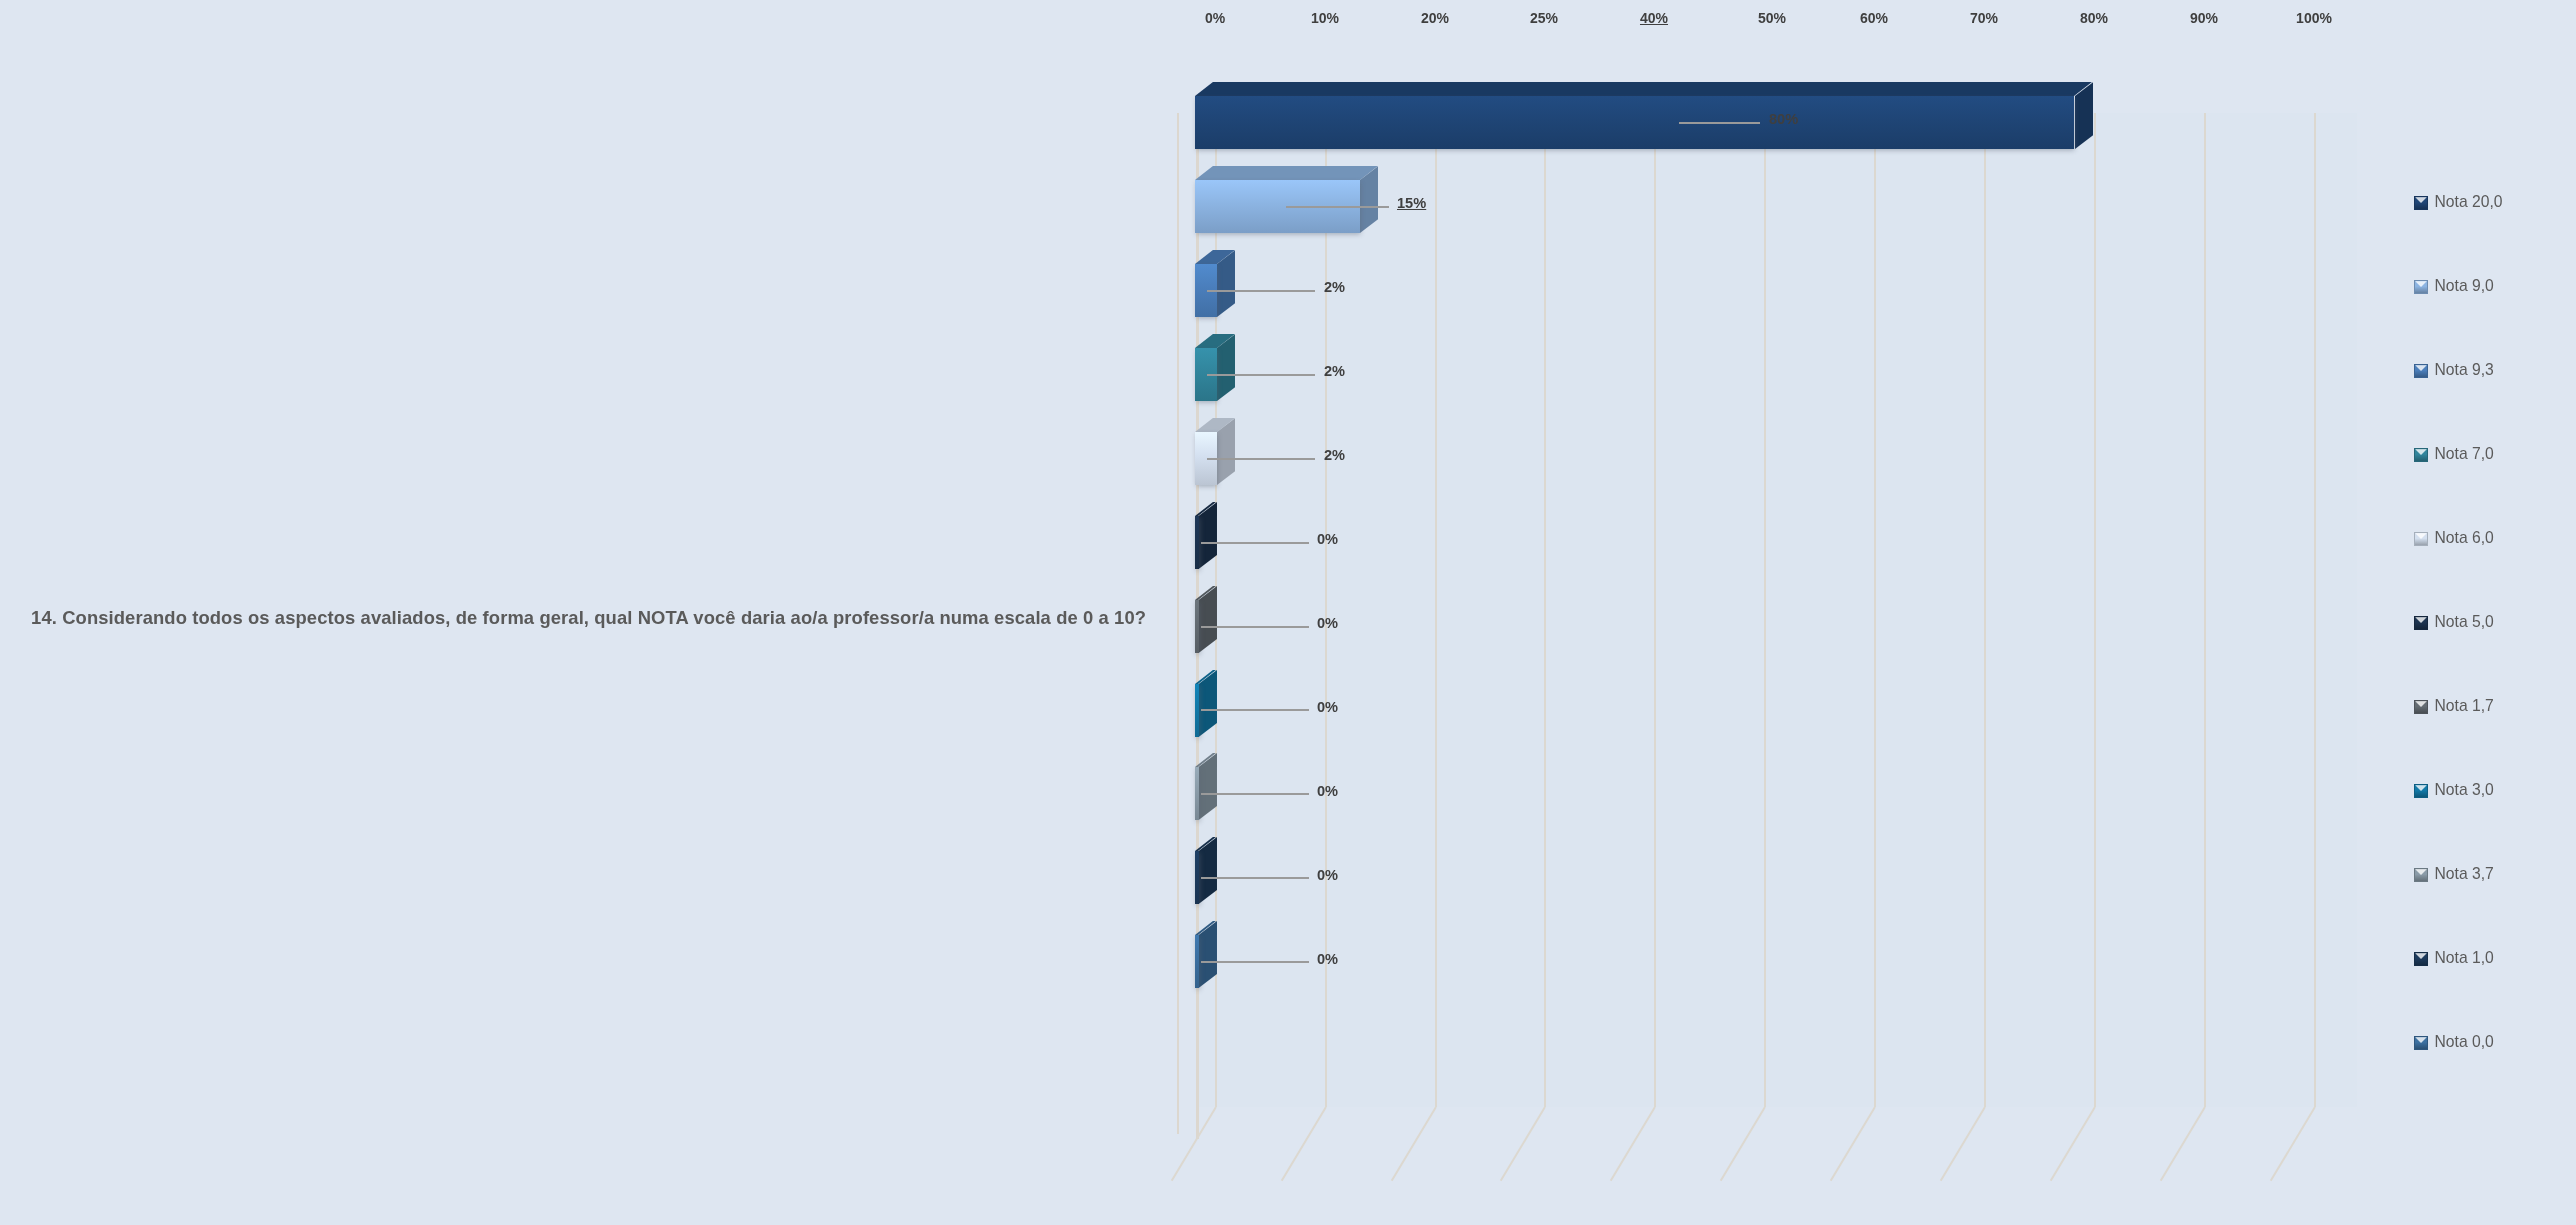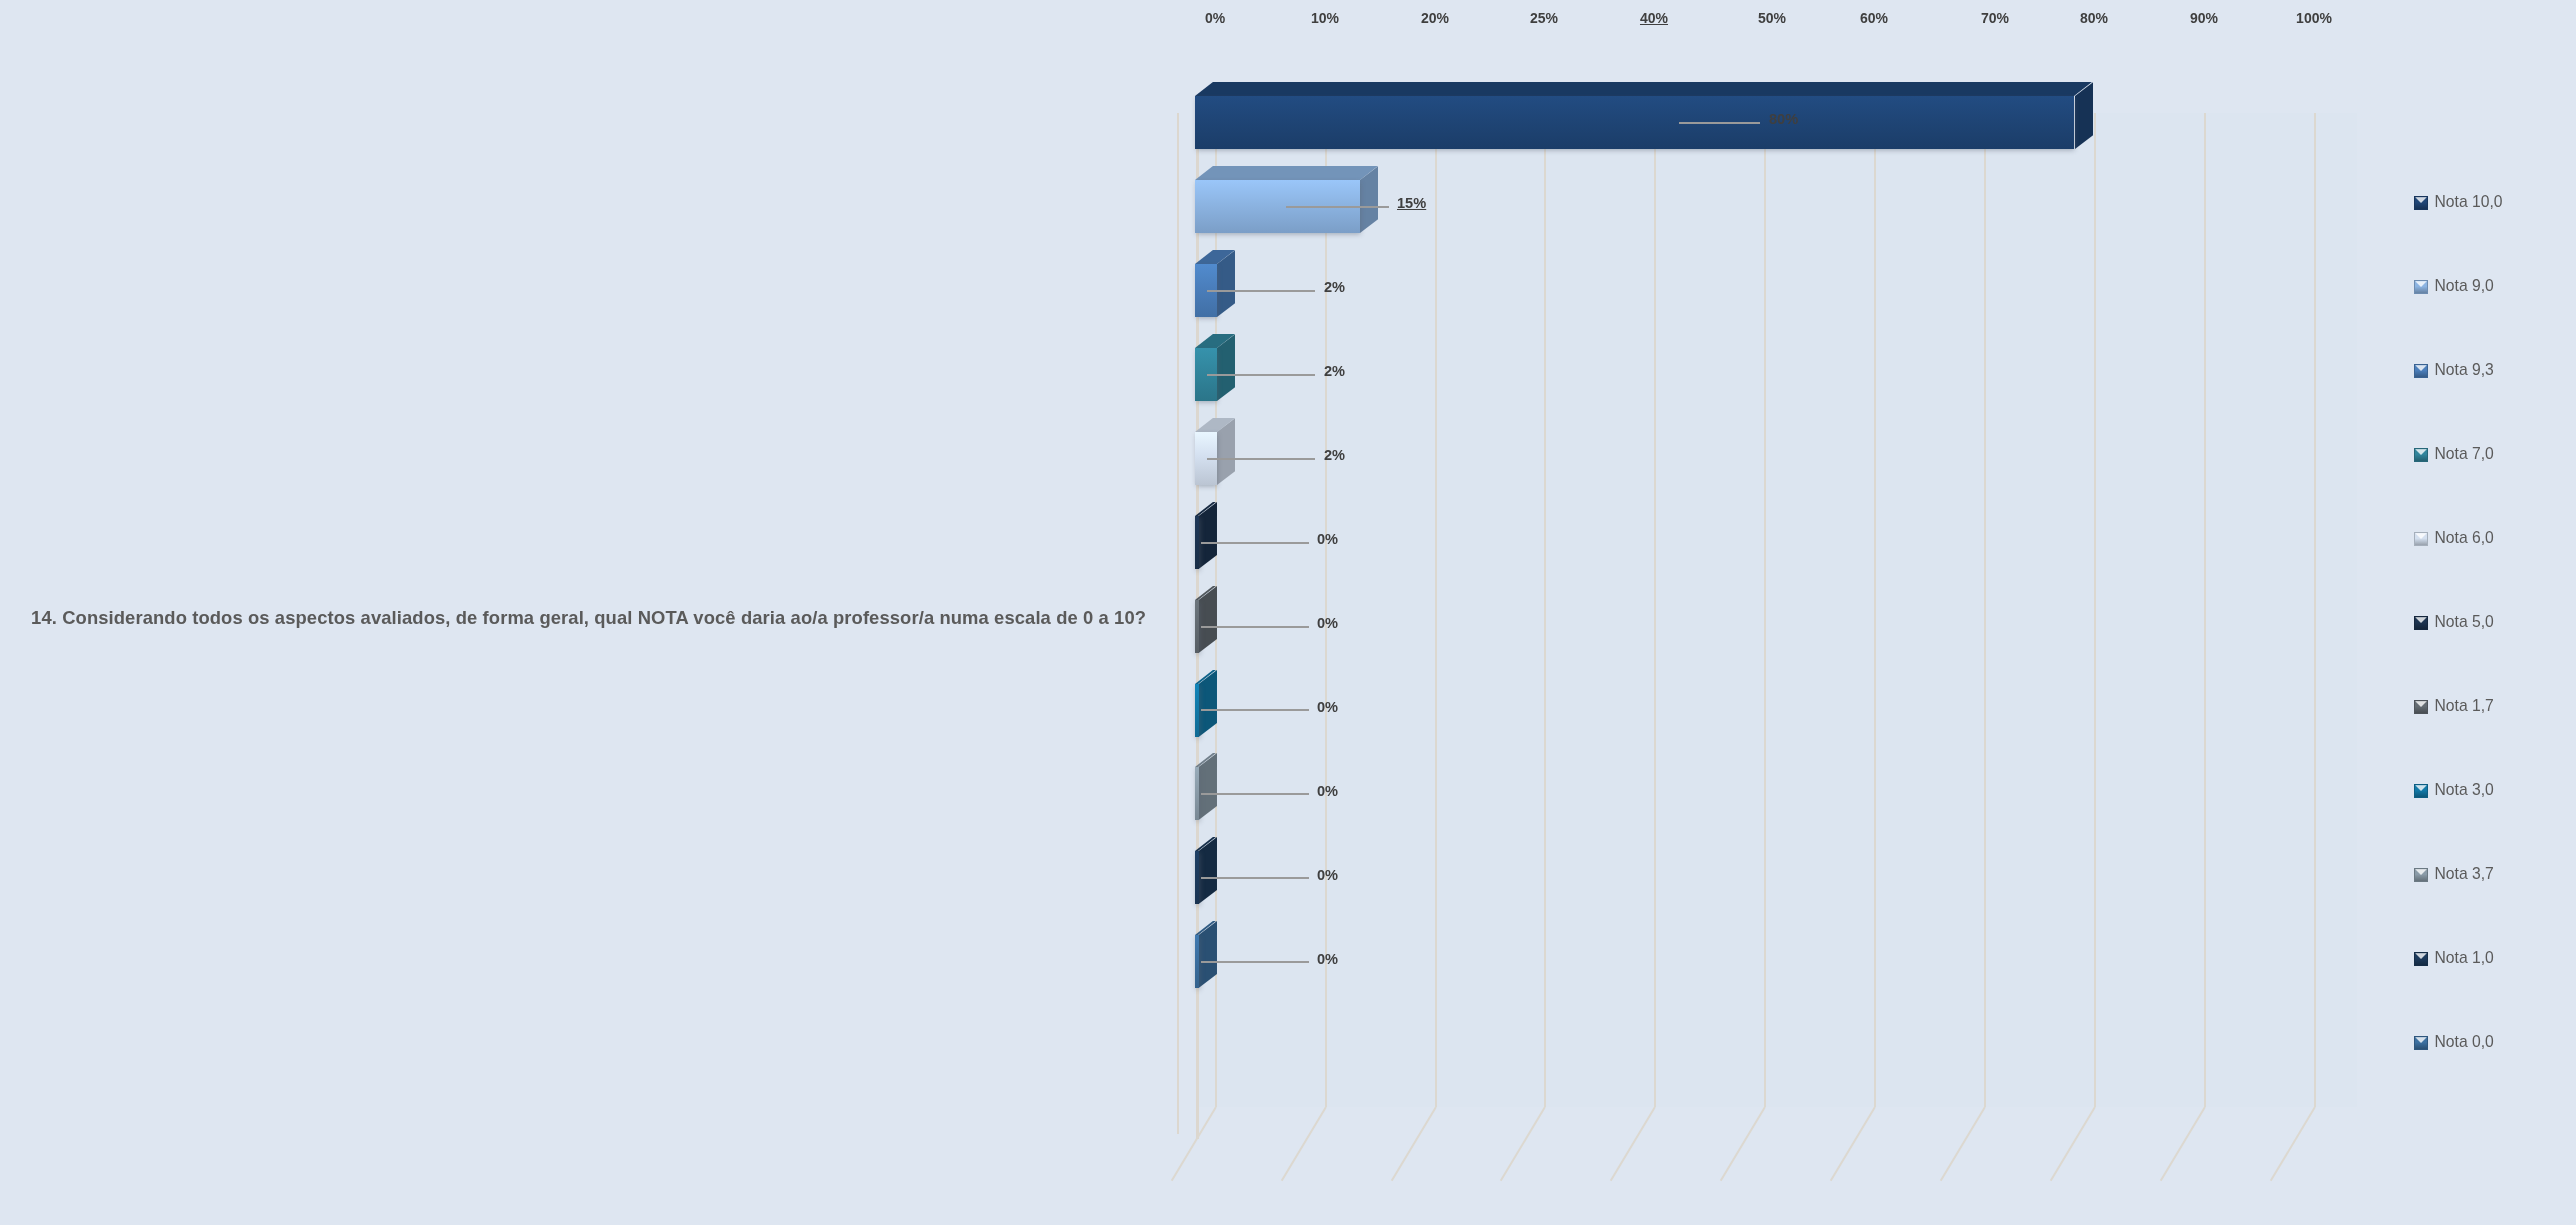--- a/index.html
+++ b/index.html
@@ -171,21 +171,21 @@
 <div id="question-title">14. Considerando todos os aspectos avaliados, de forma geral, qual NOTA você daria ao/a professor/a numa escala de 0 a 10?</div>
 
 <div id="tick-labels">
     <div class="tick-label" style="left: 38px;">0%</div>
     <div class="tick-label" style="left: 148px;">10%</div>
     <div class="tick-label" style="left: 258px;">20%</div>
     <div class="tick-label" style="left: 367px;">25%</div>
     <div class="tick-label" style="left: 477px; text-decoration: underline;">40%</div>
     <div class="tick-label" style="left: 587px; margin-left: 8px;">50%</div>
     <div class="tick-label" style="left: 697px;">60%</div>
-    <div class="tick-label" style="left: 807px; margin-left: 11px;">70%</div>
+    <div class="tick-label" style="left: 807px;">70%</div>
     <div class="tick-label" style="left: 917px;">80%</div>
     <div class="tick-label" style="left: 1027px;">90%</div>
     <div class="tick-label" style="left: 1137px;">100%</div>
   </div>
 
 <div id="plot-area">
   <div id="wall"></div>
   <div class="axis-edge" id="axis-left-back"></div>
   <div class="axis-edge" id="axis-left-front"></div>
   <div id="gridlines">
@@ -293,21 +293,21 @@
       <div class="leader" style="left: 24px; top: 845px; width: 108px;"></div>
       <div class="data-label" style="left: 140px; top: 835px;">0%</div>
       <div class="leader" style="left: 24px; top: 929px; width: 108px;"></div>
       <div class="data-label" style="left: 140px; top: 919px;">0%</div>
     </div>
 </div>
 
 <div id="legend">
     <div class="legend-item">
       <span class="legend-swatch" style="background: rgb(31, 69, 118);"></span>
-      <span class="legend-label">Nota 10,0</span>
+      <span class="legend-label">Nota 20,0</span>
     </div>
     <div class="legend-item">
       <span class="legend-swatch" style="background: rgb(140, 180, 226);"></span>
       <span class="legend-label">Nota 9,0</span>
     </div>
     <div class="legend-item">
       <span class="legend-swatch" style="background: rgb(74, 126, 187);"></span>
       <span class="legend-label">Nota 9,3</span>
     </div>
     <div class="legend-item">

